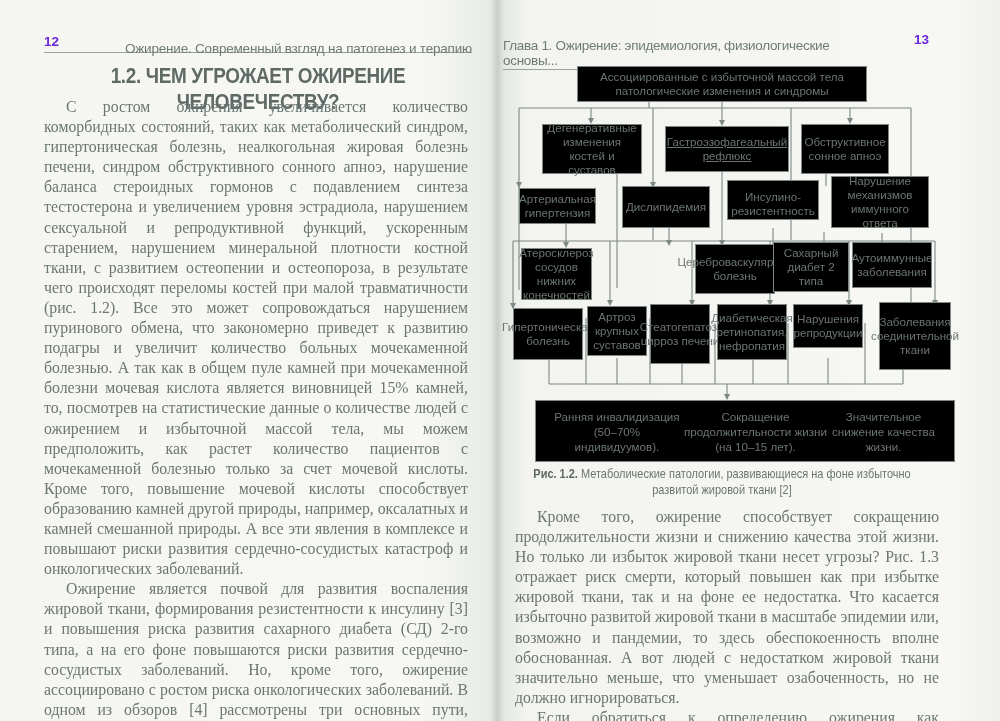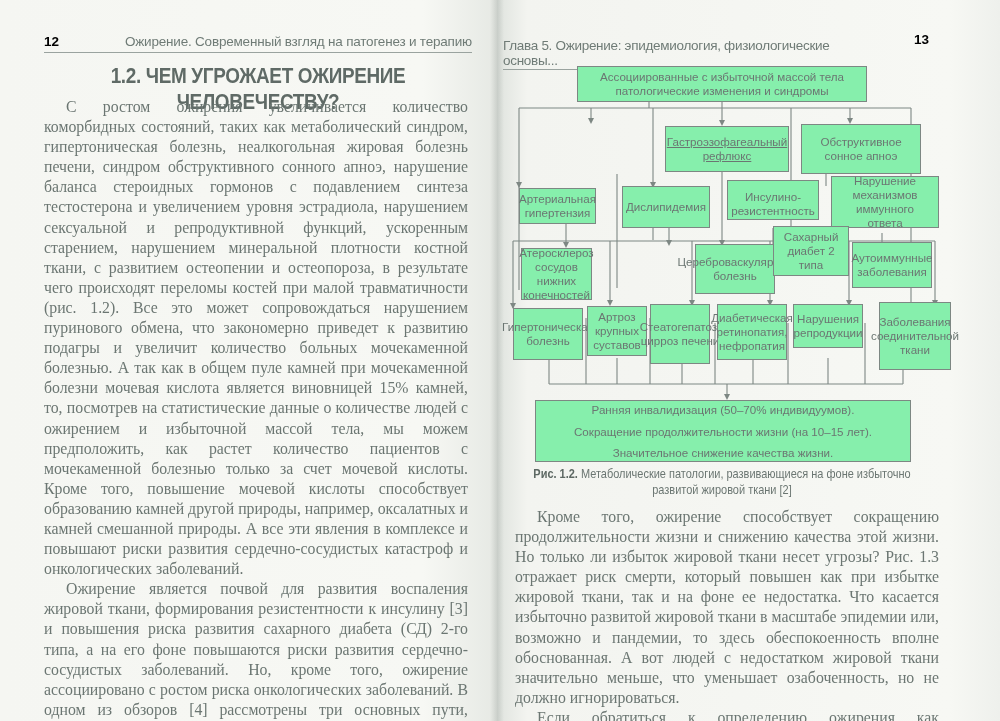--- a/index.html
+++ b/index.html
@@ -2,35 +2,35 @@
 <html><head>
 <meta charset="utf-8">
 <style>
   html,body{margin:0;padding:0;}
   body{width:1000px;height:721px;overflow:hidden;background:#e9ece8;position:relative;font-family:"Liberation Serif",serif;}
   .page{position:absolute;top:0;height:721px;background:#f6f7f3;}
   .left{left:0;width:497px;background:linear-gradient(to right,#f5f6f2 0%,#f7f8f4 85%,#e6e9e4 100%);}
   .right{left:497px;width:503px;background:linear-gradient(to right,#dfe3de 0%,#f3f4f0 6%,#f7f8f4 90%,#eef0ec 100%);}
   .gutter{position:absolute;left:490px;top:0;width:14px;height:721px;background:linear-gradient(to right,rgba(0,0,0,0) 0%,rgba(90,100,95,0.18) 50%,rgba(0,0,0,0) 100%);}
   .runhead{position:absolute;font-family:"Liberation Sans",sans-serif;font-size:13.5px;color:#6f7b76;border-bottom:1px solid #9aa39f;}
-  .runhead .pnum{font-weight:bold;color:#000000;}
+  .runhead .pnum{font-weight:bold;color:#6d28d9;}
   .lh{left:44px;top:34px;width:428px;height:18px;}
   .lh .pnum{position:absolute;left:0;top:0;}
-  .lh .title{position:absolute;right:0;top:0;letter-spacing:-0.2px;}
+  .lh .title{position:absolute;right:0;top:7px;letter-spacing:-0.2px;}
   .rh{left:503px;top:32px;width:426px;height:20px;border:none;}
   .rh .title{position:absolute;left:0;top:6px;border-bottom:1px solid #9aa39f;width:330px;padding-bottom:1px;letter-spacing:-0.3px;}
   .rh .pnum{position:absolute;right:0;top:0;}
   .heading{position:absolute;left:44px;top:63px;width:428px;text-align:center;font-family:"Liberation Sans",sans-serif;font-weight:bold;font-size:22px;color:#5f6a66;letter-spacing:-0.4px;transform:scaleX(0.86);transform-origin:center;}
   .body-text{position:absolute;font-size:15.8px;line-height:20.1px;color:#6b7672;text-align:justify;}
   .lb{left:44px;top:97px;width:424px;}
   .body-text p{margin:0;text-indent:22px;}
   .rb{left:515px;top:507px;width:424px;}
   
   .diagram{position:absolute;left:505px;top:58px;width:440px;height:420px;font-family:"Liberation Sans",sans-serif;color:#6b7672;}
-  .box{position:absolute;border:1.2px solid #7d8783;background:#86efac;font-size:11.6px;line-height:14px;text-align:center;display:flex;align-items:center;justify-content:center;box-sizing:border-box;padding:1px 16px;}
+  .box{position:absolute;border:1.2px solid #7d8783;background:#000000;font-size:11.6px;line-height:14px;text-align:center;display:flex;align-items:center;justify-content:center;box-sizing:border-box;padding:1px 16px;}
   .diagram svg{position:absolute;left:0;top:0;}
   .caption{position:absolute;left:508px;top:466px;width:428px;text-align:center;font-family:"Liberation Sans",sans-serif;font-size:12.2px;line-height:16px;color:#6b7672;transform:scaleX(0.9);transform-origin:center;}
   .caption b{color:#5d6863;}
 </style>
 </head>
 <body>
 
 <div class="page left"></div>
 <div class="page right"></div>
 <div class="gutter"></div>
@@ -42,21 +42,21 @@
 
 <div class="heading">1.2. ЧЕМ УГРОЖАЕТ ОЖИРЕНИЕ ЧЕЛОВЕЧЕСТВУ?</div>
 
 <div class="body-text lb">
   <p>С ростом ожирения увеличивается количество коморбидных состояний, таких как метаболический синдром, гипертоническая болезнь, неалкогольная жировая болезнь печени, синдром обструктивного сонного апноэ, нарушение баланса стероидных гормонов с подавлением синтеза тестостерона и увеличением уровня эстрадиола, нарушением сексуальной и репродуктивной функций, ускоренным старением, нарушением минеральной плотности костной ткани, с развитием остеопении и остеопороза, в результате чего происходят переломы костей при малой травматичности (рис. 1.2). Все это может сопровождаться нарушением пуринового обмена, что закономерно приведет к развитию подагры и увеличит количество больных мочекаменной болезнью. А так как в общем пуле камней при мочекаменной болезни мочевая кислота является виновницей 15% камней, то, посмотрев на статистические данные о количестве людей с ожирением и избыточной массой тела, мы можем предположить, как растет количество пациентов с мочекаменной болезнью только за счет мочевой кислоты. Кроме того, повышение мочевой кислоты способствует образованию камней другой природы, например, оксалатных и камней смешанной природы. А все эти явления в комплексе и повышают риски развития сердечно-сосудистых катастроф и онкологических заболеваний.</p>
   <p>Ожирение является почвой для развития воспаления жировой ткани, формирования резистентности к инсулину [3] и повышения риска развития сахарного диабета (СД) 2-го типа, а на его фоне повышаются риски развития сердечно-сосудистых заболеваний. Но, кроме того, ожирение ассоциировано с ростом риска онкологических заболеваний. В одном из обзоров [4] рассмотрены три основных пути, связанных с ожирением и развитием рака:</p>
 
 </div>
 
 <div class="runhead rh">
-  <span class="title">Глава 5. Ожирение: эпидемиология, физиологические основы...</span>
+  <span class="title">Глава 1. Ожирение: эпидемиология, физиологические основы...</span>
   <span class="pnum">13</span>
 </div>
 
 <div class="diagram">
   <svg width="440" height="420">
     <g stroke="#7d8783" stroke-width="1.1" fill="none">
 
       <line x1="144" y1="42" x2="144" y2="50"></line>
         <line x1="14" y1="50" x2="406" y2="50"></line>
       <line x1="14" y1="50" x2="14" y2="128"></line>
@@ -124,47 +124,50 @@
       <polygon points="341,242 347,242 344,248"></polygon>
       <polygon points="427,242 433,242 430,248"></polygon>
       <polygon points="219,336 225,336 222,342"></polygon>
     </g>
   </svg>
 
   <div class="box" style="left:72px;top:8px;width:290px;height:36px;">
       <span>Ассоциированные с избыточной массой тела патологические изменения и синдромы</span>
     </div>
 
+  <div class="box" style="left:37px;top:66px;width:100px;height:50px;">
+      <span>Дегенеративные изменения костей и суставов</span>
+    </div>
   <div class="box" style="left:160px;top:68px;width:124px;height:46px;text-decoration:underline;">
       <span>Гастроэзофагеальный рефлюкс</span>
     </div>
-  <div class="box" style="left:296px;top:66px;width:120px;height:50px;">
+  <div class="box" style="left:296px;top:66px;width:88px;height:50px;">
       <span>Обструктивное сонное апноэ</span>
     </div>
 
   <div class="box" style="left:14px;top:130px;width:77px;height:36px;">
       <span>Артериальная гипертензия</span>
     </div>
   <div class="box" style="left:117px;top:128px;width:88px;height:42px;">
       <span>Дислипидемия</span>
     </div>
   <div class="box" style="left:222px;top:122px;width:92px;height:40px;align-items:flex-end;">
       <span>Инсулино-резистентность</span>
     </div>
-  <div class="box" style="left:326px;top:118px;width:108px;height:52px;">
+  <div class="box" style="left:326px;top:118px;width:98px;height:52px;">
       <span>Нарушение механизмов иммунного ответа</span>
     </div>
 
   <div class="box" style="left:16px;top:190px;width:71px;height:52px;">
       <span>Атеросклероз сосудов нижних конечностей</span>
     </div>
   <div class="box" style="left:190px;top:186px;width:80px;height:50px;">
       <span>Цереброваскулярная болезнь</span>
     </div>
-  <div class="box" style="left:268px;top:168px;width:76px;height:50px;">
+  <div class="box" style="left:268px;top:184px;width:76px;height:50px;">
       <span>Сахарный диабет 2 типа</span>
     </div>
   <div class="box" style="left:347px;top:184px;width:80px;height:46px;">
       <span>Аутоиммунные заболевания</span>
     </div>
 
   <div class="box" style="left:8px;top:250px;width:70px;height:52px;">
       <span>Гипертоническая болезнь</span>
     </div>
   <div class="box" style="left:82px;top:248px;width:60px;height:50px;">
@@ -176,21 +179,21 @@
   <div class="box" style="left:212px;top:246px;width:70px;height:56px;">
       <span>Диабетическая ретинопатия, нефропатия</span>
     </div>
   <div class="box" style="left:288px;top:246px;width:70px;height:44px;align-items:center;">
       <span>Нарушения репродукции</span>
     </div>
   <div class="box" style="left:374px;top:244px;width:72px;height:68px;">
       <span>Заболевания соединительной ткани</span>
     </div>
 
-  <div class="box" style="left:30px;top:342px;width:376px;height:62px;flex-direction:column;line-height:15px;justify-content:space-between;">
+  <div class="box" style="left:30px;top:342px;width:420px;height:62px;flex-direction:row;line-height:15px;justify-content:space-between;">
     <div>Ранняя инвалидизация (50–70% индивидуумов).</div>
     <div>Сокращение продолжительности жизни (на 10–15 лет).</div>
     <div>Значительное снижение качества жизни.</div>
   </div>
 </div>
 
 <div class="caption">
   <b>Рис. 1.2.</b>
   <span>Метаболические патологии, развивающиеся на фоне избыточно развитой жировой ткани [2]</span>
 </div>

